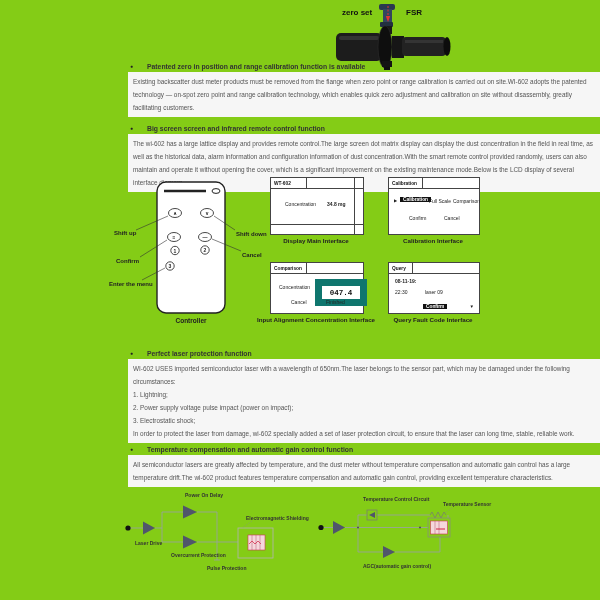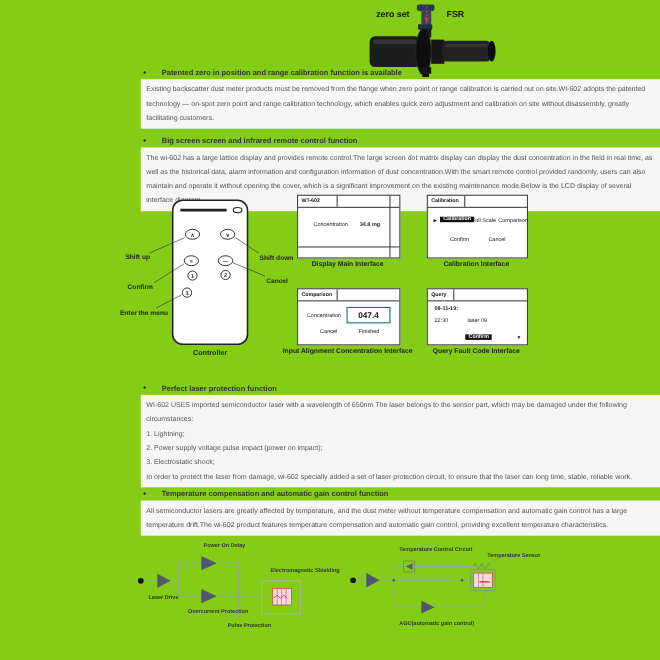--- a/index.html
+++ b/index.html
@@ -15,22 +15,22 @@
         font-size:6.4px;line-height:13px;padding:3px 5px;}
   .ifbox{position:absolute;border:1px solid #444;background:#fff;}
   .if-tab{position:absolute;left:0;top:0;height:10px;border-right:1px solid #444;
           font-size:4.8px;font-weight:bold;color:#111;display:flex;align-items:center;
           padding-left:3px;}
   .if-topline{position:absolute;left:0;right:0;top:10px;border-top:1px solid #444;}
   .if-vline{position:absolute;top:0;bottom:0;border-left:1px solid #444;}
   .if-hline{position:absolute;left:0;right:0;border-top:1px solid #444;}
   .if-text{font-size:5px;color:#222;}
   .chip{background:#111;color:#fff;padding:0 3px;font-size:4.8px;font-weight:bold;}
-  .valbox{border:1px solid #0f766e;width:38px;height:13px;display:flex;align-items:center;
-          justify-content:center;font-size:7.5px;font-weight:bold;color:#111;}
+  .valbox{border:7px solid #0f766e;width:38px;height:13px;display:flex;align-items:center;
+          justify-content:center;font-size:7.5px;font-weight:bold;color:#111;font-family:Liberation Mono, monospace;}
   .caption{position:absolute;font-size:6.2px;font-weight:bold;color:#222;text-align:center;}
   svg text{font-family:"Liberation Sans",sans-serif;}
   .circ-label{font-size:5px;font-weight:bold;fill:#333;}
   .ctrl-label{font-size:6px;font-weight:bold;fill:#222;}
 </style>
 </head>
 <body>
 
 <div id="page">
 

